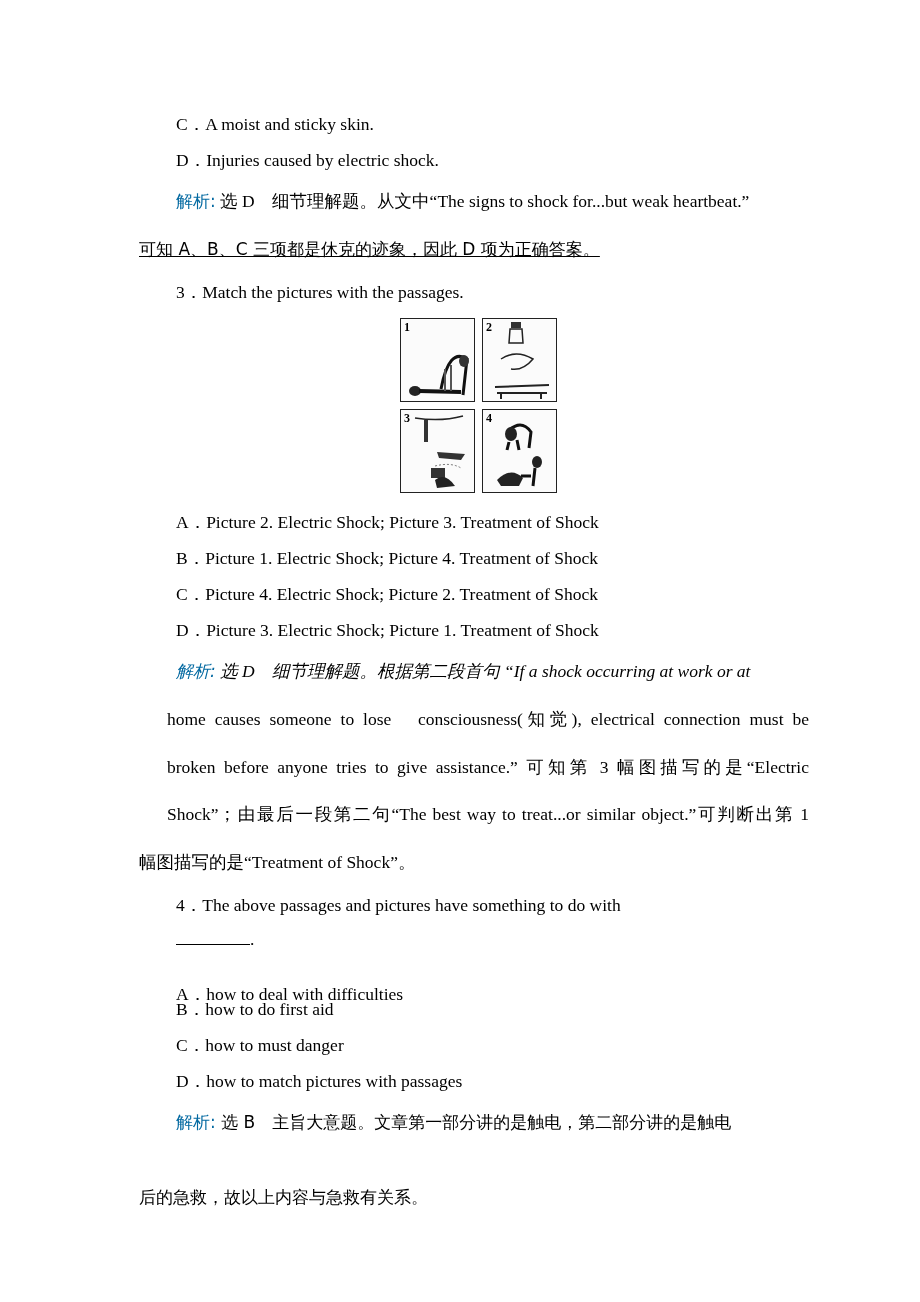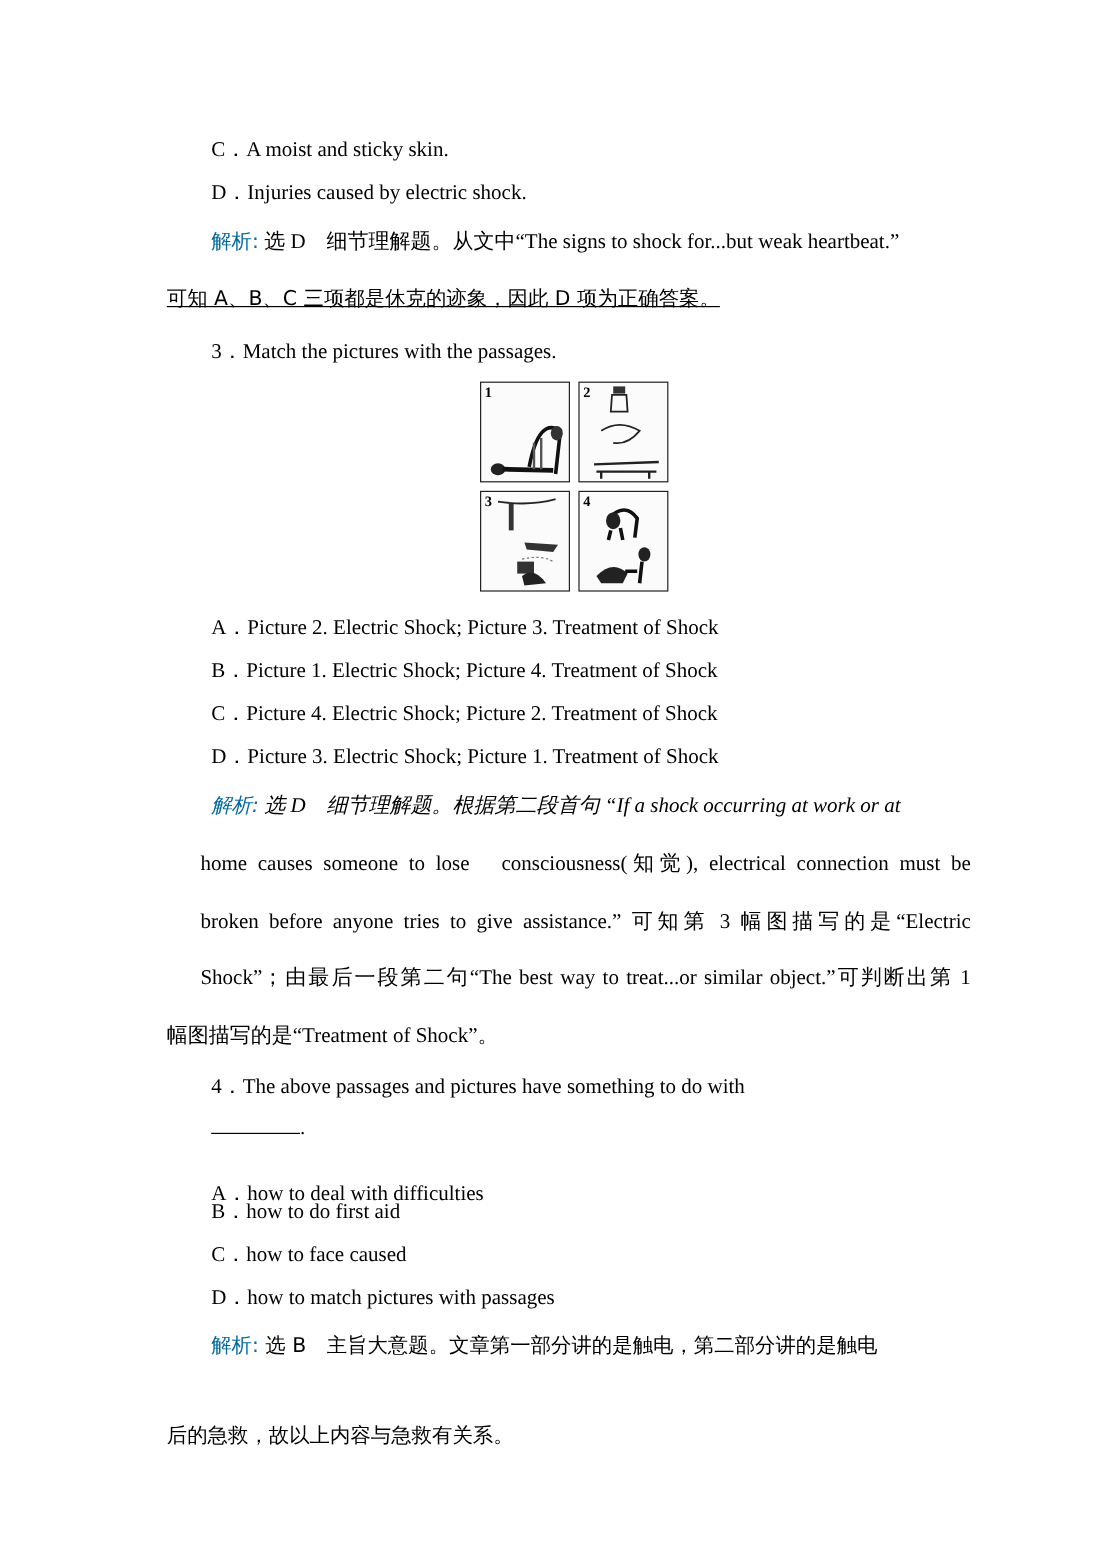--- a/index.html
+++ b/index.html
@@ -103,21 +103,21 @@
 <div class="line" style="left:176px; top:930px;">
   <span class="blank"></span><span>.</span>
 </div>
 <div class="line" style="left:176px; top:965px;margin-top:21px;">
   <span>A．</span><span>how to deal with difficulties</span>
 </div>
 <div class="line" style="left:176px; top:1001px;">
   <span>B．</span><span>how to do first aid</span>
 </div>
 <div class="line" style="left:176px; top:1037px;">
-  <span>C．</span><span>how to face caused</span>
+  <span>C．</span><span>how to must danger</span>
 </div>
 <div class="line" style="left:176px; top:1073px;">
   <span>D．</span><span>how to match pictures with passages</span>
 </div>
 <div class="line cn" style="left:176px; top:1114px;">
   <span class="label">解析:</span>
   <span>选 B　主旨大意题。文章第一部分讲的是触电，第二部分讲的是触电</span>
 </div>
 <div class="line cn" style="left:139px; top:1161px;margin-top:28px;">后的急救，故以上内容与急救有关系。</div>
 

